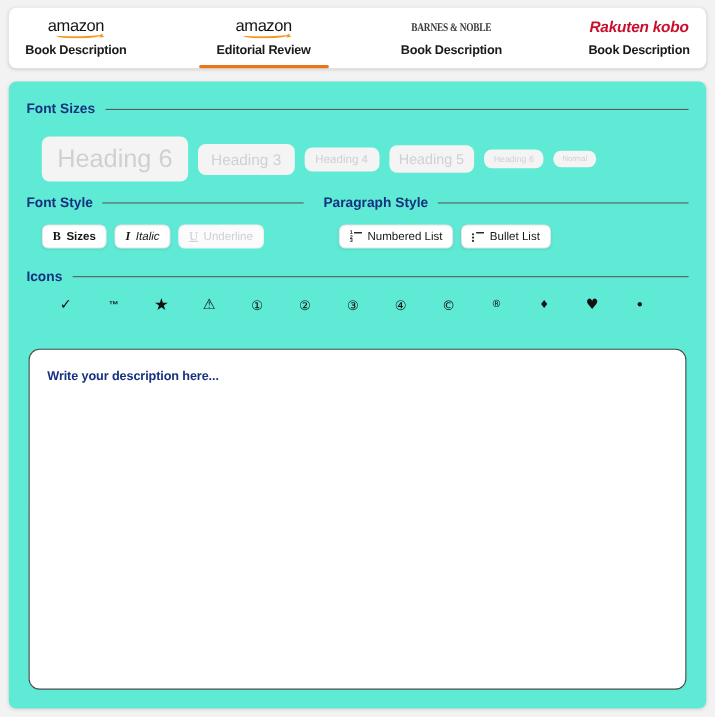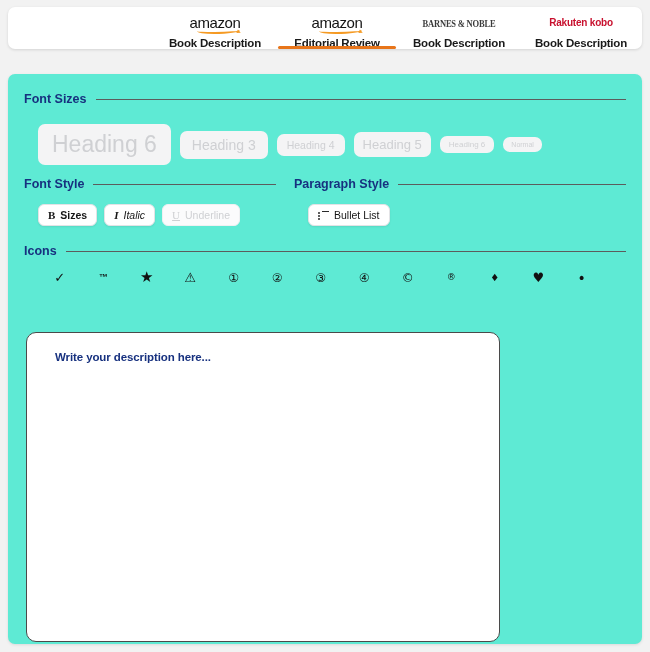--- a/index.html
+++ b/index.html
@@ -13,27 +13,27 @@
     position: relative;
     width: 650px; height: 652px;
     background: #f2f2f2;
     overflow: hidden;
   }
 
   
   .tabbar {
     position: absolute;
     left: 8px; top: 7px;
-    width: 634px; height: 42px;
+    width: 634px; height: 55px;
     background: #ffffff;
     border-radius: 7px;
     box-shadow: 0 1px 3px rgba(0,0,0,0.13);
     display: flex;
     align-items: stretch;
-    justify-content: flex-end;
+    justify-content: space-between;
   }
   .tab {
     position: relative;
     width: 122px;
     padding-top: 7px;
     display: flex;
     flex-direction: column;
     align-items: center;
     justify-content: flex-start;
     cursor: pointer;
@@ -103,25 +103,26 @@
     font-weight: bold;
     color: #3a3a3a;
     letter-spacing: -0.2px;
     transform: scaleY(1.25);
     white-space: nowrap;
   }
 
   
   .kobo {
     font-family: "Liberation Sans", sans-serif;
-    font-size: 10px;
+    font-size: 14px;
     font-weight: bold;
     color: #c8102e;
     letter-spacing: -0.2px;
     white-space: nowrap;
+    font-style: italic;
   }
 
   
   .panel {
     position: absolute;
     left: 8px; top: 74px;
     width: 634px; height: 570px;
     background: #5eead4;
     border-radius: 7px;
     box-shadow: 0 1px 3px rgba(0,0,0,0.10);
@@ -249,26 +250,25 @@
   .icon-cell.cr    { font-size: 12px; }
   .icon-cell.reg   { font-size: 9px; }
   .icon-cell.dia   { font-size: 10px; }
   .icon-cell.heart { font-size: 13px; }
   .icon-cell.dot   { font-size: 14px; }
 
   
   .editor {
     position: absolute;
     left: 18px; top: 243px;
-    width: 474px; height: 310px;
+    width: 598px; height: 310px;
     background: #ffffff;
     border: 1.5px solid #4a4a4a;
     border-radius: 10px;
-    padding: 18px 28px;
-    margin-top: 15px;
+    padding: 18px 16px;
   }
   .editor-placeholder {
     font-size: 11.5px;
     font-weight: bold;
     color: #17317f;
     letter-spacing: -0.1px;
   }
 </style>
 </head>
 <body>
@@ -348,20 +348,31 @@
         <span class="glyph glyph-i">I</span>
         <span class="lbl-italic">Italic</span>
       </button>
       <button class="tool-btn disabled">
         <span class="glyph glyph-u">U</span>
         <span>Underline</span>
       </button>
     </div>
 
     <div class="btn-row-right">
+      <button class="tool-btn">
+        <span class="list-icon">
+          <b>1</b>
+            <b>2</b>
+            <b>3</b>
+            <i></i>
+            <i></i>
+            <i></i>
+        </span>
+        <span>Numbered List</span>
+      </button>
       <button class="tool-btn">
         <span class="list-icon bullet">
           <b></b>
             <b></b>
             <b></b>
             <i></i>
             <i></i>
             <i></i>
         </span>
         <span>Bullet List</span>

